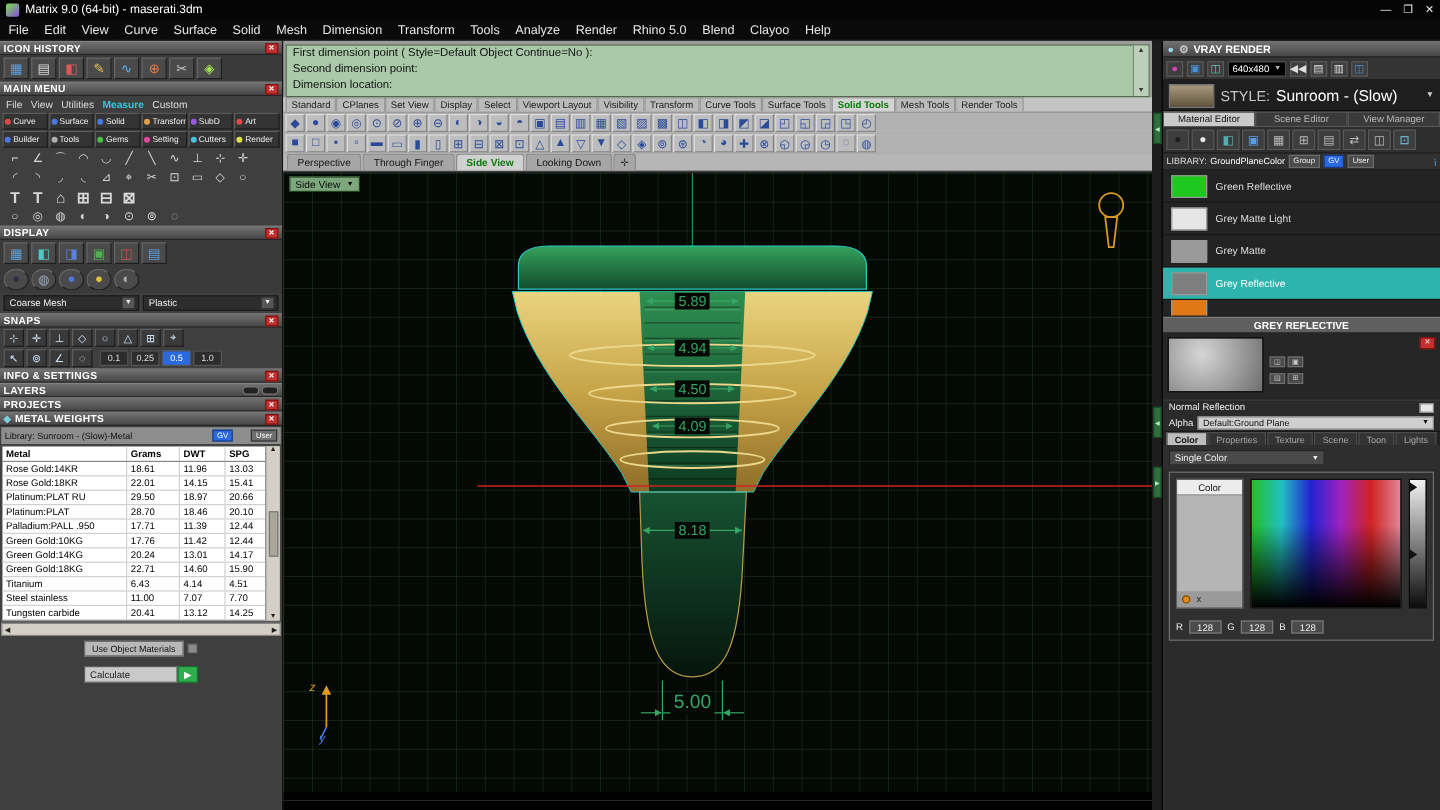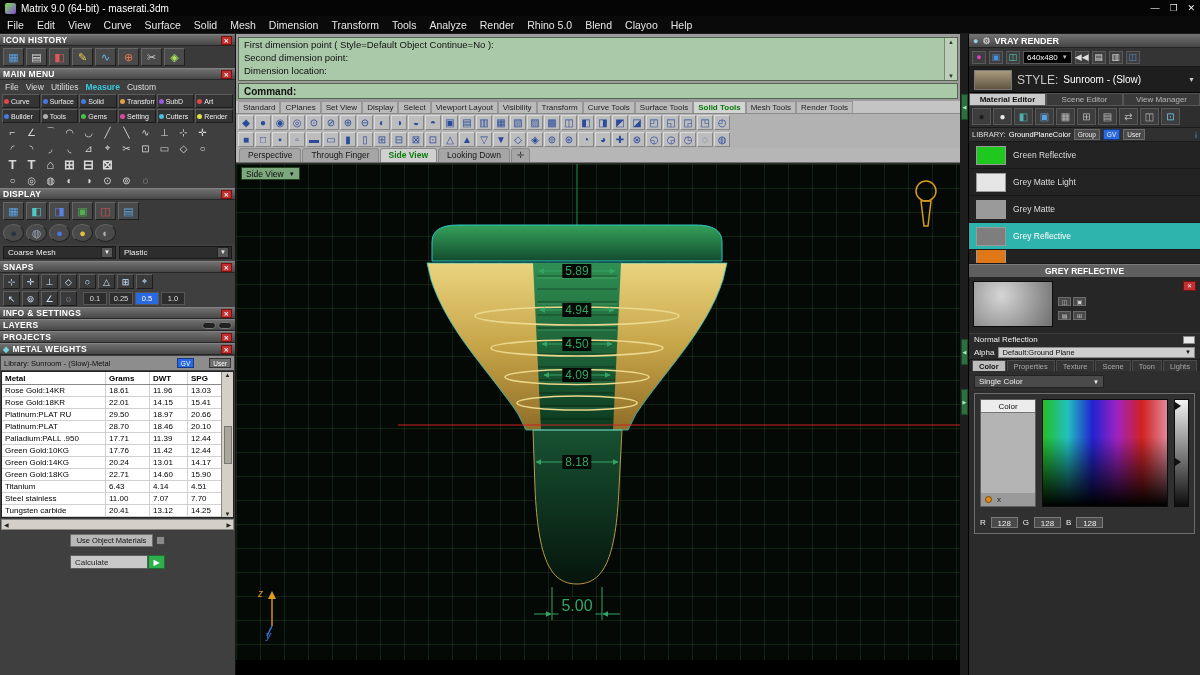--- a/index.html
+++ b/index.html
@@ -91,25 +91,25 @@
   .rp-content{flex:1;display:flex;flex-direction:column;overflow:hidden}
   .rp-head{height:14px;background:linear-gradient(#737373,#464646);border-bottom:1px solid #222;display:flex;align-items:center;gap:4px;padding:0 4px;font-size:9px;font-weight:bold;color:#fff}
   .rp-head .sph{font-size:9px;color:#9ad0e8}
   .rp-controls{height:19px;background:#343434;border-bottom:1px solid #1a1a1a;display:flex;align-items:center;gap:3px;padding:0 3px}
   .rpc-icon{width:14px;height:13px;display:flex;align-items:center;justify-content:center;font-size:9px;background:#3e3e3e;border:1px solid #5a5a5a}
   .res-dd{height:13px;background:#000;border:1px solid #5a5a5a;color:#fff;font-size:8px;display:flex;align-items:center;gap:4px;padding:0 3px}
   .res-dd .car{font-size:6px;color:#bbb}
   .rp-style{height:26px;background:#1e1e1e;border-bottom:1px solid #000;display:flex;align-items:center;gap:5px;padding:0 5px}
   .style-thumb{width:38px;height:20px;background:linear-gradient(#a89a7e,#60543e);border:1px solid #787878;flex:none}
   .style-label{color:#c8c8c8;font-size:12px}
-  .style-value{color:#fff;font-size:10px}
+  .style-value{color:#fff;font-size:13px}
   .rp-style .car{margin-left:auto;font-size:7px;color:#ccc}
   .rp-etabs{display:flex;height:13px;background:#262626;font-size:8px}
   .rp-etab{flex:1;text-align:center;line-height:12px;background:#3a3a3a;border:1px solid #565656;color:#b8b8b8;white-space:nowrap;overflow:hidden}
-  .rp-etab.active{background:#cacaca;color:#111;font-weight:bold}
+  .rp-etab.active{background:#cacaca;color:#111;font-weight:normal}
   .rp-eicons{display:flex;gap:2px;height:22px;background:#2e2e2e;padding:2px 3px;border-bottom:1px solid #1a1a1a}
   .rp-eicon{width:19px;height:17px;background:#3d3d3d;border:1px solid #585858;display:flex;align-items:center;justify-content:center;font-size:10px}
   .rp-lib{height:14px;background:#303030;border-bottom:1px solid #1a1a1a;display:flex;align-items:center;gap:3px;padding:0 3px;font-size:7.5px;color:#ddd}
   .lib-chip{height:11px;line-height:10px;background:#4a4a4a;border:1px solid #6a6a6a;font-size:6.5px;padding:0 3px;color:#eee}
   .lib-chip.gv{background:#2a6ae0;border-color:#1a3a80}
   .lib-info{margin-left:auto;color:#4aa0e0;font-size:8px}
   .mat-list{background:#232323}
   .mat-row{height:27px;display:flex;align-items:center;gap:7px;padding:0 7px;border-bottom:1px solid #181818;font-size:8.5px;color:#ddd}
   .mat-row.active{background:#2fb3ad;color:#fff}
   .mat-swatch{width:30px;height:19px;border:1px solid #9a9a9a;flex:none}
@@ -523,23 +523,20 @@
 
     <div>First dimension point ( Style=Default  Object  Continue=No ):</div>
         <div>Second dimension point:</div>
         <div>Dimension location:</div>
       </div>
     <div class="cmd-scroll">
       <i>▲</i>
       <i>▼</i>
     </div>
   </div>
-  <div class="cmd-prompt">
-    <span>Command:</span>
-  </div>
 
   <div class="tb-tabs">
 
   <span class="tb-tab">Standard</span>
       <span class="tb-tab">CPlanes</span>
       <span class="tb-tab">Set View</span>
       <span class="tb-tab">Display</span>
       <span class="tb-tab">Select</span>
       <span class="tb-tab">Viewport Layout</span>
       <span class="tb-tab">Visibility</span>

